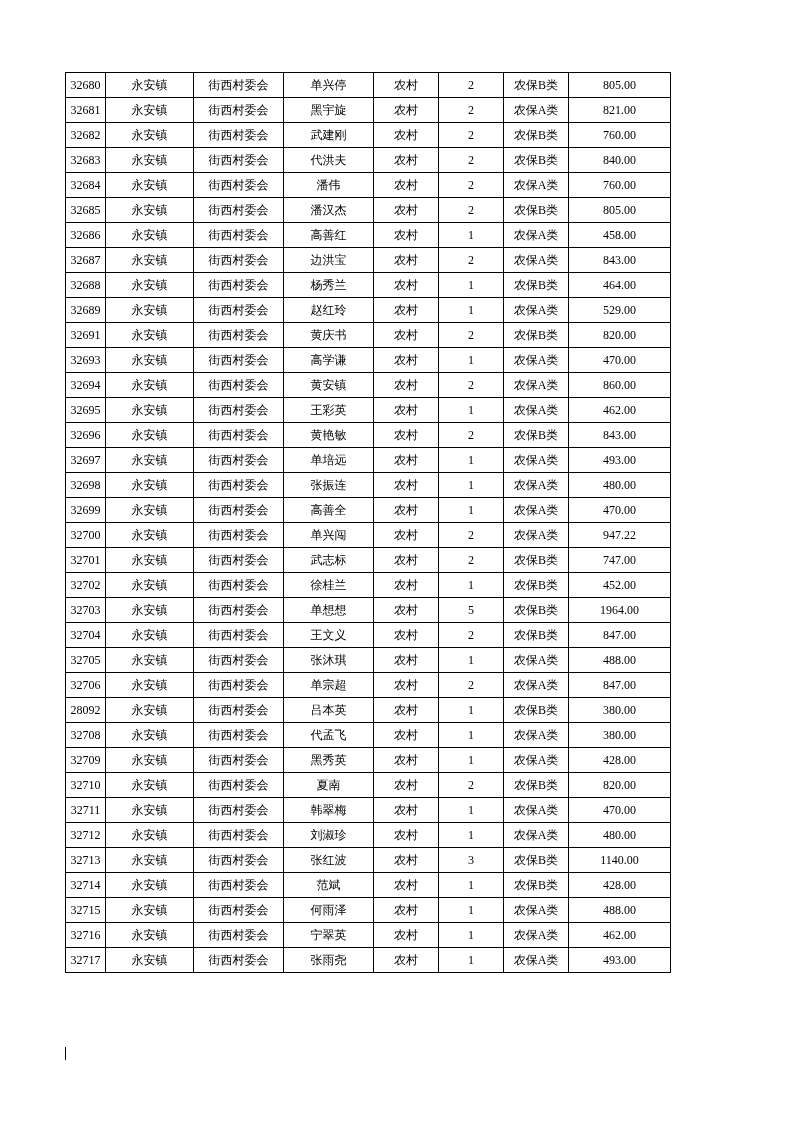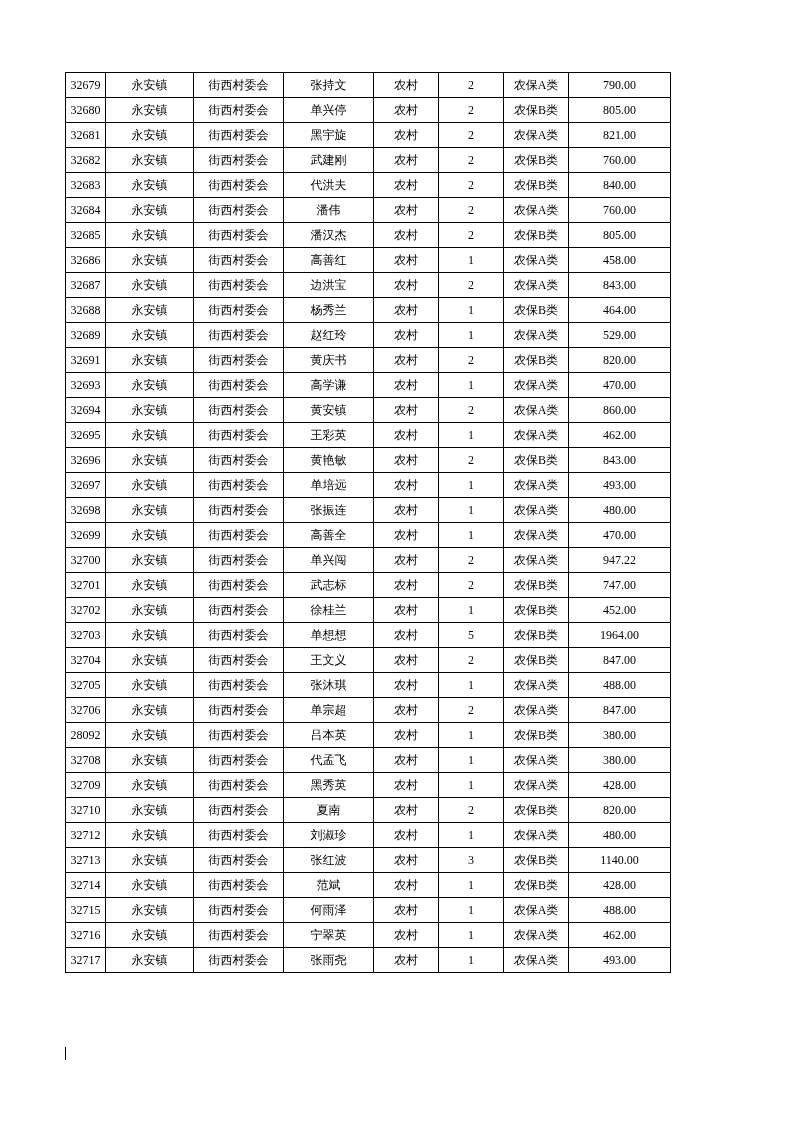--- a/index.html
+++ b/index.html
@@ -61,30 +61,20 @@
         <col class="c2">
         <col class="c3">
         <col class="c4">
       <col class="c5">
         <col class="c6">
         <col class="c7">
         <col class="c8">
     </colgroup>
     <tbody id="roster-body">
         <tr>
-    <td>32679</td>
-    <td>永安镇</td>
-    <td>街西村委会</td>
-    <td>张持文</td>
-    <td>农村</td>
-    <td>2</td>
-    <td>农保A类</td>
-    <td>790.00</td>
-  </tr>
-        <tr>
     <td>32680</td>
     <td>永安镇</td>
     <td>街西村委会</td>
     <td>单兴停</td>
     <td>农村</td>
     <td>2</td>
     <td>农保B类</td>
     <td>805.00</td>
   </tr>
         <tr>
@@ -359,20 +349,30 @@
   </tr>
         <tr>
     <td>32710</td>
     <td>永安镇</td>
     <td>街西村委会</td>
     <td>夏南</td>
     <td>农村</td>
     <td>2</td>
     <td>农保B类</td>
     <td>820.00</td>
+  </tr>
+        <tr>
+    <td>32711</td>
+    <td>永安镇</td>
+    <td>街西村委会</td>
+    <td>韩翠梅</td>
+    <td>农村</td>
+    <td>1</td>
+    <td>农保A类</td>
+    <td>470.00</td>
   </tr>
         <tr>
     <td>32712</td>
     <td>永安镇</td>
     <td>街西村委会</td>
     <td>刘淑珍</td>
     <td>农村</td>
     <td>1</td>
     <td>农保A类</td>
     <td>480.00</td>

